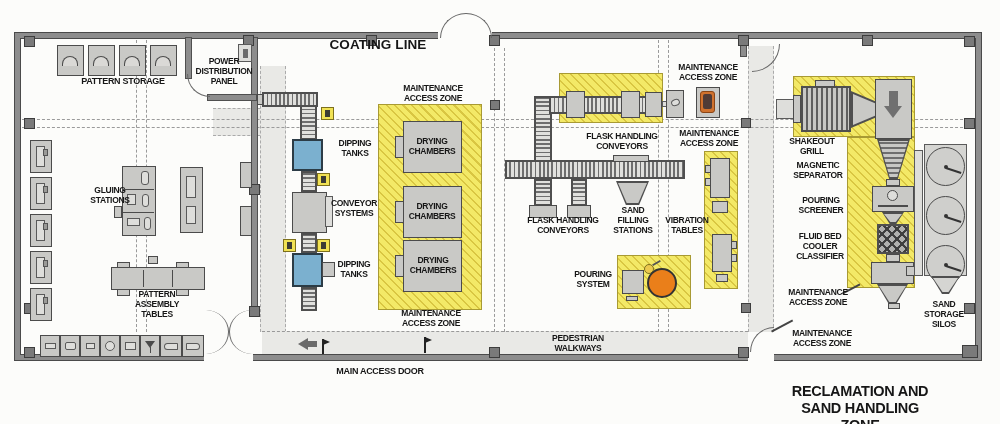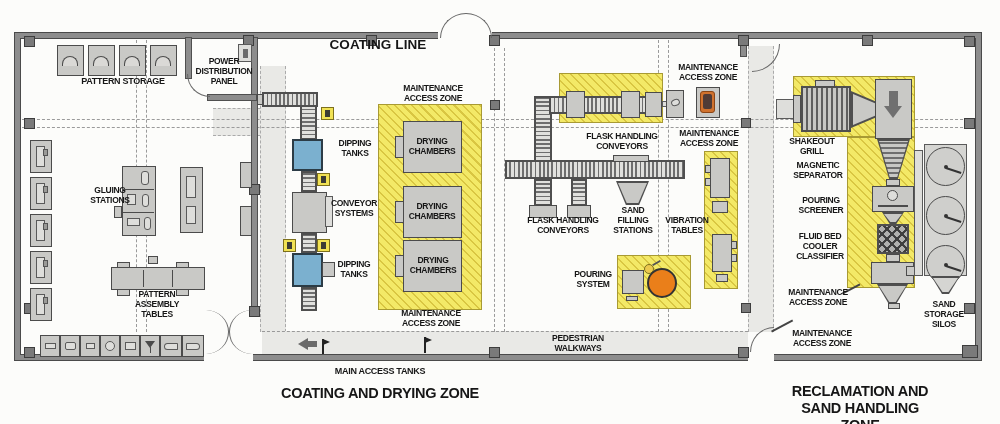--- a/index.html
+++ b/index.html
@@ -346,21 +346,21 @@
   <div class="lbl s8" style="left:354px;top:260px;">DIPPING
 TANKS</div>
   <div class="lbl s8" style="left:432px;top:137px;">DRYING
 CHAMBERS</div>
   <div class="lbl s8" style="left:432px;top:202px;">DRYING
 CHAMBERS</div>
   <div class="lbl s8" style="left:433px;top:256px;">DRYING
 CHAMBERS</div>
   <div class="lbl s8" style="left:431px;top:309px;">MAINTENANCE
 ACCESS ZONE</div>
-  <div class="lbl s9" style="left:380px;top:366px;">MAIN ACCESS TANKS</div>
+  <div class="lbl s9" style="left:380px;top:366px;">MAIN ACCESS DOOR</div>
 
   <div class="lbl s8" style="left:708px;top:63px;">MAINTENANCE
 ACCESS ZONE</div>
   <div class="lbl s8" style="left:622px;top:132px;">FLASK HANDLING
 CONVEYORS</div>
   <div class="lbl s8" style="left:709px;top:129px;">MAINTENANCE
 ACCESS ZONE</div>
   <div class="lbl s8" style="left:563px;top:216px;">FLASK HANDLING
 CONVEYORS</div>
   <div class="lbl s8" style="left:633px;top:206px;">SAND
@@ -383,17 +383,16 @@
 COOLER
 CLASSIFIER</div>
   <div class="lbl s8" style="left:818px;top:288px;">MAINTENANCE
 ACCESS ZONE</div>
   <div class="lbl s8" style="left:822px;top:329px;">MAINTENANCE
 ACCESS ZONE</div>
   <div class="lbl s8" style="left:944px;top:300px;">SAND
 STORAGE
 SILOS</div>
 
-  <div class="lbl footer" style="left:380px;top:385px;">COATING AND DRYING ZONE</div>
   <div class="lbl footer" style="left:860px;top:383px;">RECLAMATION AND
 SAND HANDLING ZONE</div>
 
 </div>
 
 </body></html>

